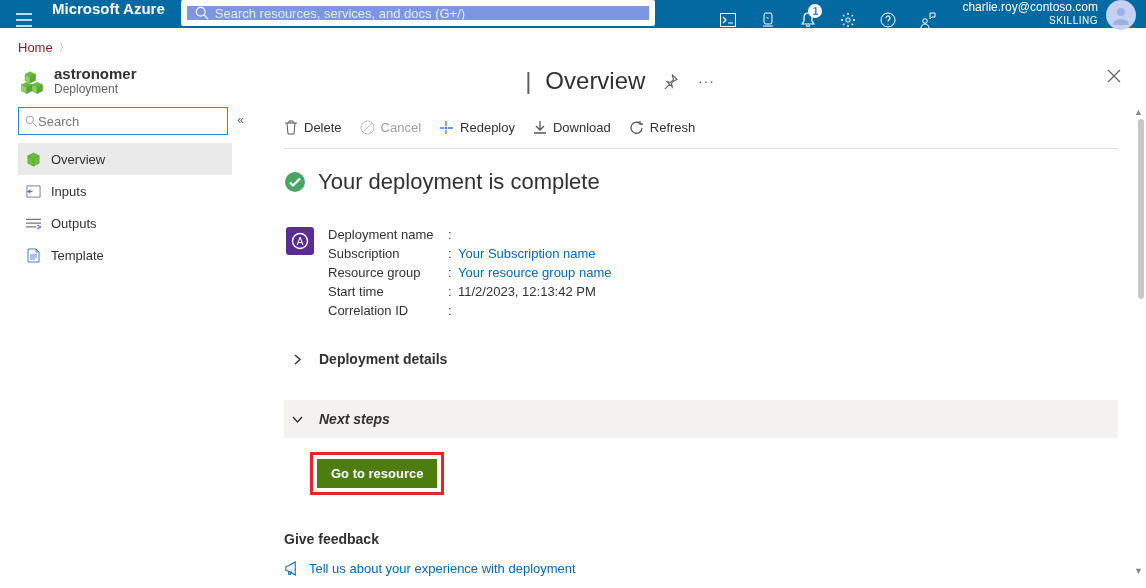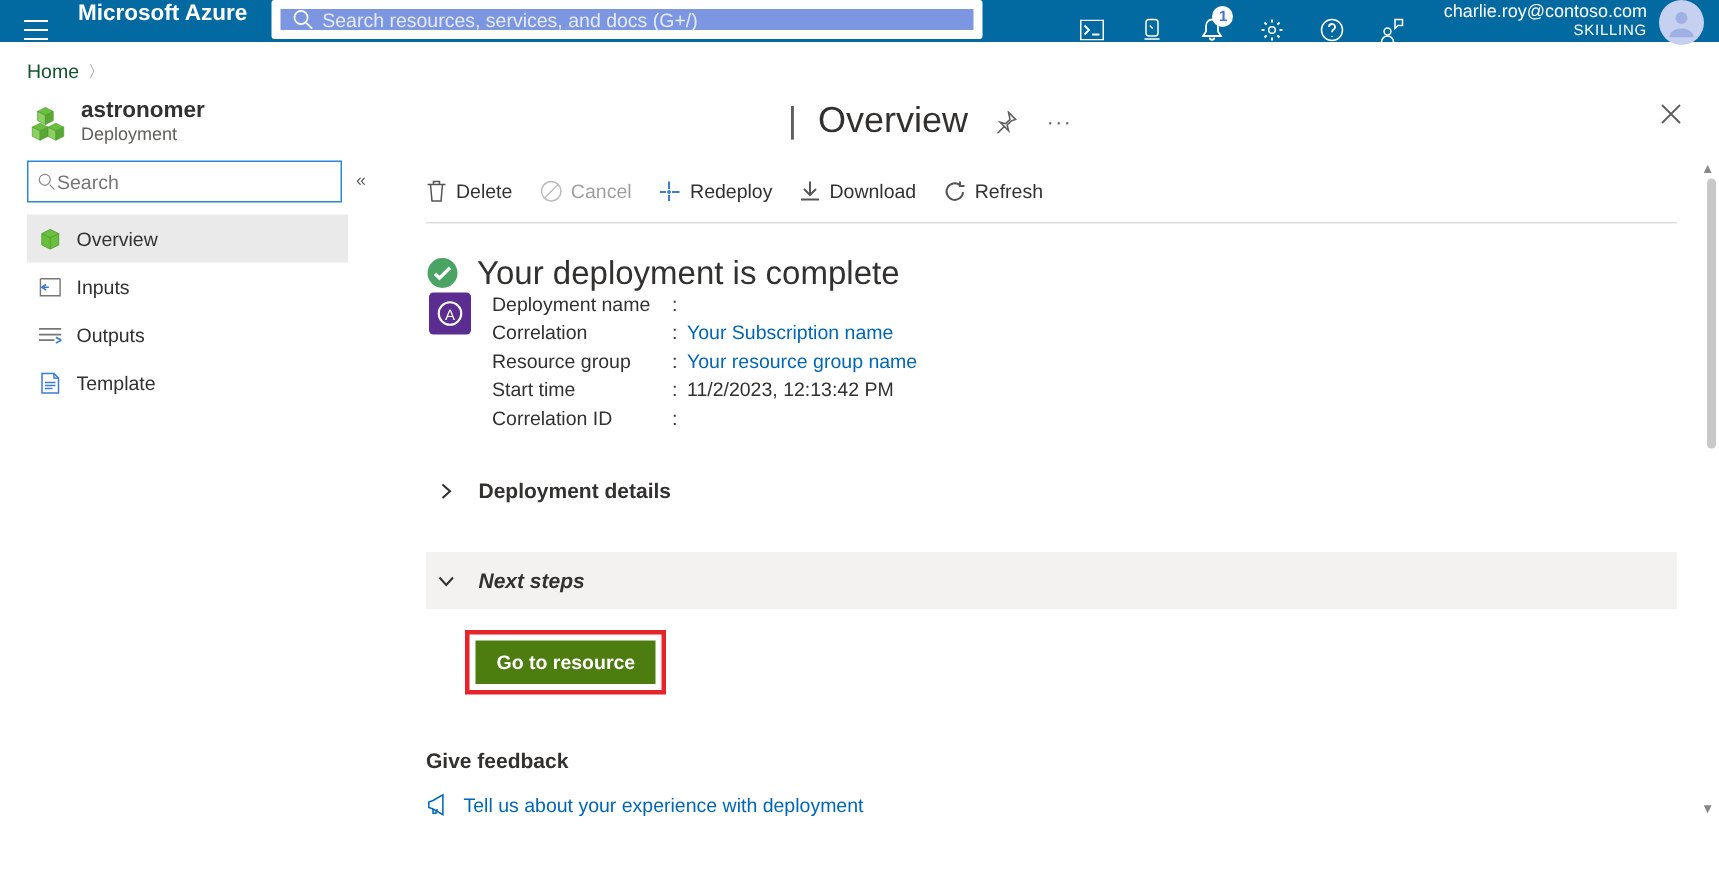--- a/index.html
+++ b/index.html
@@ -17,21 +17,21 @@
 .topbar-icons { display: flex; align-items: center; }
 .topbar-icon { width: 40px; height: 40px; display: flex; align-items: center; justify-content: center; position: relative; }
 .badge { position: absolute; top: 4px; right: 6px; background: #fff; color: #4a6dd8; font-size: 10px; font-weight: 600; border-radius: 50%; width: 14px; height: 14px; display: flex; align-items: center; justify-content: center; }
 .user-block { text-align: right; padding: 0 8px 0 14px; line-height: 1.25; }
 .user-email { font-size: 12px; }
 .user-tenant { font-size: 10px; letter-spacing: .5px; }
 .avatar { width: 30px; height: 30px; border-radius: 50%; background: #c6d1f1; margin-right: 10px; display:flex; align-items:center; justify-content:center; }
 
 
 .breadcrumb { display: flex; align-items: center; padding: 12px 18px 4px; font-size: 13px; }
-.breadcrumb a { color: #14532d; text-decoration: none; }
+.breadcrumb a { color: #7f1d1d; text-decoration: none; }
 .breadcrumb .chev { margin: 0 6px; color: #8a8886; font-size:11px; }
 
 
 .res-header { display: flex; align-items: flex-start; padding: 6px 18px 10px; }
 .res-icon { width: 28px; height: 28px; margin-right: 8px; margin-top:4px; }
 .res-title-block { display:flex; flex-direction:column; }
 .res-title { font-size: 15px; font-weight: 600; }
 .res-subtitle { font-size: 12px; color: #605e5c; }
 .res-center { flex: 1; display: flex; justify-content: center; align-items: center; gap: 14px; padding-top:2px;}
 .res-overview-label { font-size: 24px; font-weight: 400; }
@@ -54,21 +54,21 @@
 .scrollbar-gutter { position:absolute; right:0; top:0; bottom:0; width:16px;}
 .scrollbar-thumb{position:absolute; right:2px; top:12px; width:6px; height:180px; background:#c8c8c8; border-radius:3px;}
 .scroll-arrow-up, .scroll-arrow-down{position:absolute; right:3px; font-size:9px; color:#8a8886;}
 .scroll-arrow-up{top:0;}
 .scroll-arrow-down{bottom:0;}
 
 .cmdbar { display:flex; align-items:center; gap:18px; height:42px; border-bottom:1px solid #e1dfdd; }
 .cmd { display:flex; align-items:center; gap:6px; font-size:13px; color:#323130; }
 .cmd.disabled { color:#a19f9d; }
 
-.status-row { display:flex; align-items:center; margin-top:20px; margin-bottom:0; gap:12px;}
+.status-row { display:flex; align-items:center; margin-top:20px; margin-bottom:32px; gap:12px;}
 .status-title { font-size:22px; font-weight:400; }
 .success-icon { width:22px; height:22px; }
 
 .details-block { display:flex; gap:14px; margin-left:2px;}
 .app-logo-sq { width:28px; height:28px; background:#5c2d91; border-radius:3px; display:flex; align-items:center; justify-content:center; color:#fff; font-size:14px; }
 .kv-grid { display:grid; grid-template-columns: 120px 10px auto; row-gap:4px; font-size:13px; }
 .kv-grid .lbl { color:#323130; }
 .kv-grid .colon { }
 .kv-grid .val.link { color:#0067b8; }
 
@@ -298,21 +298,21 @@
       <div class="app-logo-sq">
         <svg width="18" height="18" viewBox="0 0 18 18">
             <circle cx="9" cy="9" r="7.5" fill="none" stroke="#fff" stroke-width="1.4"></circle>
             <text x="9" y="13" text-anchor="middle" fill="#fff" font-size="10" font-family="sans-serif">A</text>
           </svg>
       </div>
       <div class="kv-grid">
         <div class="lbl">Deployment name</div>
           <div class="colon">:</div>
           <div class="val"></div>
-        <div class="lbl">Correlation</div>
+        <div class="lbl">Subscription</div>
           <div class="colon">:</div>
           <div class="val link">Your Subscription name</div>
         <div class="lbl">Resource group</div>
           <div class="colon">:</div>
           <div class="val link">Your resource group name</div>
         <div class="lbl">Start time</div>
           <div class="colon">:</div>
           <div class="val">11/2/2023, 12:13:42 PM</div>
         <div class="lbl">Correlation ID</div>
           <div class="colon">:</div>

